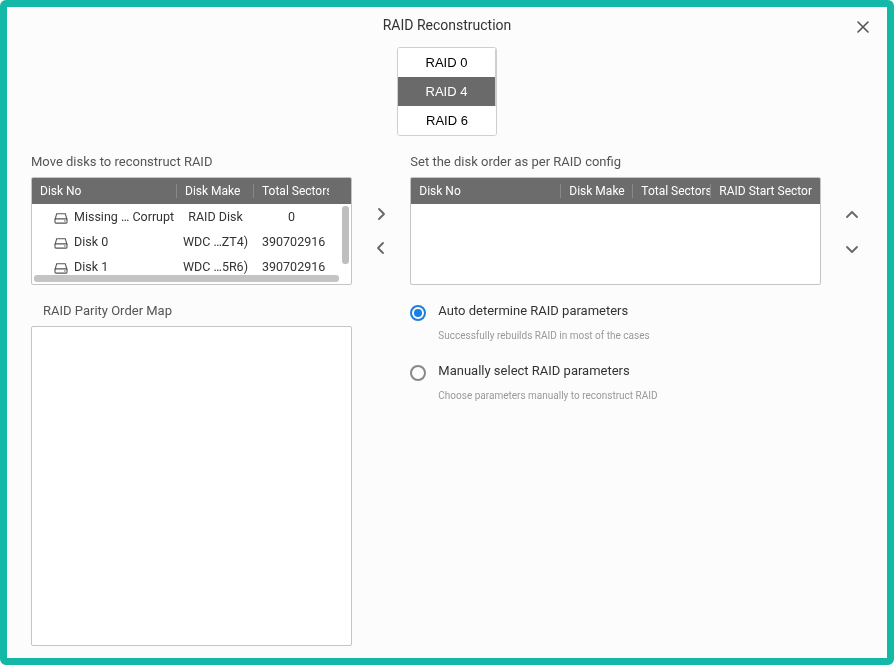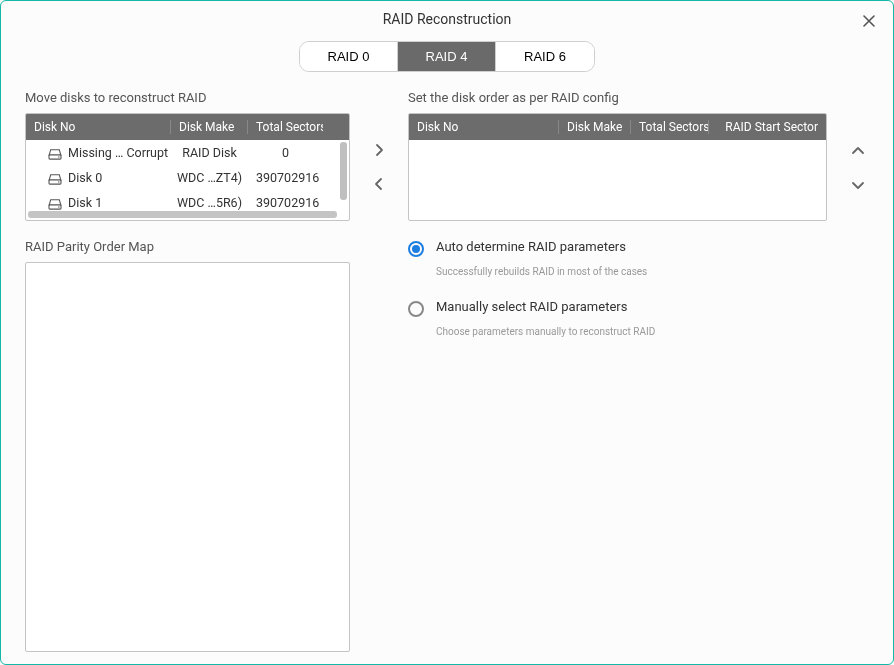--- a/index.html
+++ b/index.html
@@ -9,21 +9,21 @@
       color: #333;
       font-size: 13px;
       width: 894px;
       height: 665px;
       overflow: hidden;
     }
     .dialog {
       width: 894px;
       height: 665px;
       background: #fcfcfc;
-      border: 1px solid #14b8a6;
+      border: 7px solid #14b8a6;
       border-radius: 6px;
       display: flex;
       flex-direction: column;
       position: relative;
     }
     .title-bar {
       display: flex;
       align-items: center;
       justify-content: center;
       padding: 10px 12px 8px 12px;
@@ -47,22 +47,23 @@
     }
 
     .tabs {
       display: flex;
       justify-content: center;
       padding: 6px 0 18px 0;
     }
     .tab-group {
       display: flex;
       border: 1px solid #cfcfcf;
-      border-radius: 10px;
+      border-radius: 3px;
       overflow: hidden;
+      flex-direction: column;
     }
     .tab {
       width: 98px;
       text-align: center;
       padding: 7px 0;
       font-size: 13px;
       cursor: pointer;
       background: #fff;
       border:none;
       border-right: 1px solid #cfcfcf;
@@ -161,21 +162,21 @@
       cursor: pointer;
       width: 22px; height: 22px;
       display: flex; align-items: center; justify-content: center;
       color: #555;
     }
     .mid-col .arrow-btn:first-child { margin-top: 50px; }
     .mid-col .arrow-btn + .arrow-btn { margin-top: 12px; }
     .far-right-col .arrow-btn:first-child { margin-top: 50px; }
     .far-right-col .arrow-btn + .arrow-btn { margin-top: 12px; }
 
-    .parity-label { margin-top: 18px; }
+    .parity-label { margin-top: 18px; margin-left: 12px; }
     .parity-box {
       border: 1px solid #c4c4c4;
       background: #fff;
       flex: 1;
       min-height: 320px;
       border-radius: 2px;
     }
 
     .radio-group { margin-top: 18px; }
     .radio-row {

